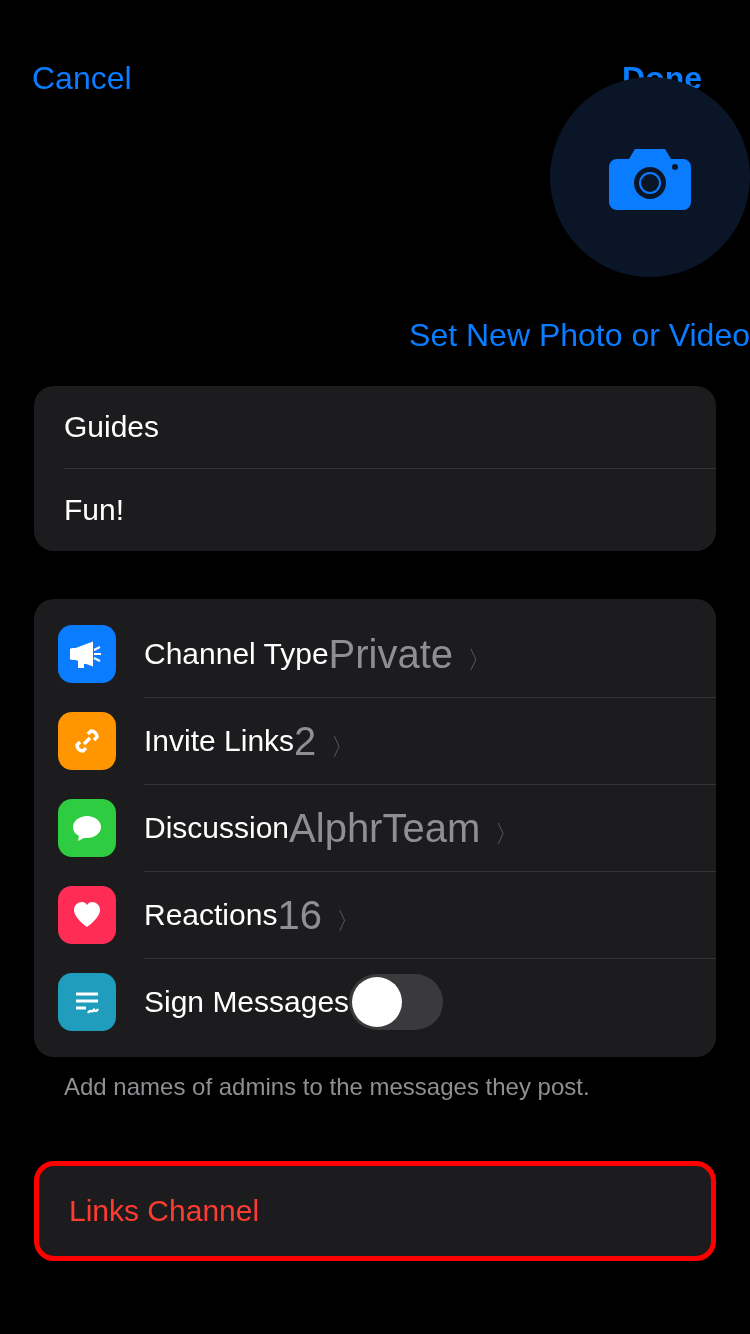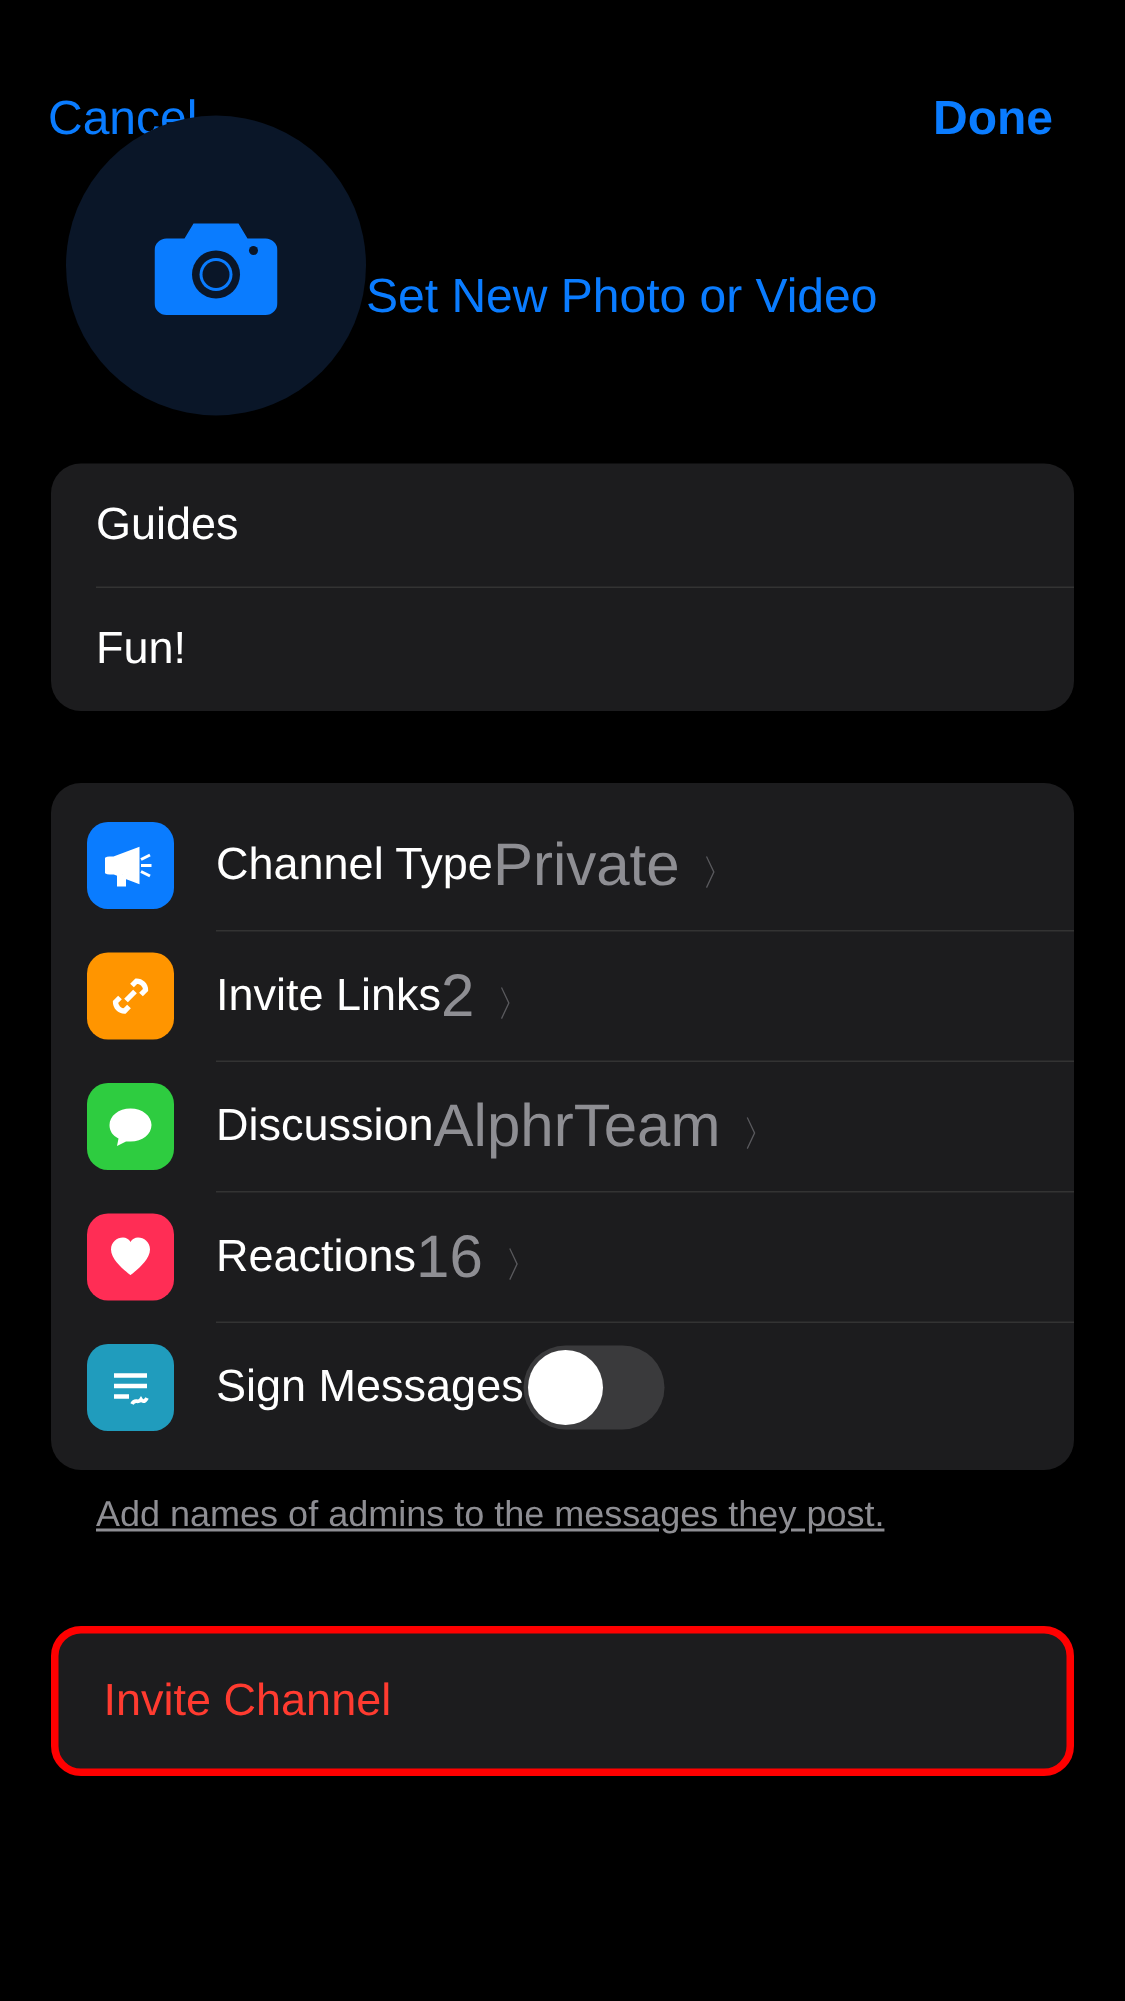--- a/index.html
+++ b/index.html
@@ -19,22 +19,22 @@
     .header-btn {
       font-size: 32px;
       color: #0a7cff;
       cursor: pointer;
     }
     .header-btn.done {
       font-weight: 600;
     }
     .photo-section {
       display: flex;
-      flex-direction: row;
-      align-items: center;
+      flex-direction: column;
+      align-items: flex-end;
       margin-top: -20px;
       padding-left: 44px;
     }
     .photo-circle {
       width: 200px;
       height: 200px;
       border-radius: 50%;
       background: #0a1628;
       display: flex;
       align-items: center;
@@ -130,21 +130,20 @@
       border-radius: 50%;
       background: #fff;
       position: absolute;
       top: 3px;
       left: 3px;
     }
     .footer-text {
       font-size: 24px;
       color: #8e8e93;
       margin: 16px 64px 0 64px;
-      text-decoration: underline;
     }
     .delete-card {
       background: #1c1c1e;
       border-radius: 20px;
       margin: 60px 34px 0 34px;
       padding: 28px 30px;
       border: 5px solid #ff0000;
       cursor: pointer;
     }
     .delete-label {
@@ -260,14 +259,14 @@
         <div class="toggle-knob"></div>
       </div>
     </div>
   </div>
 
 </div>
 
 <div class="footer-text">Add names of admins to the messages they post.</div>
 
 <div class="delete-card">
-  <div class="delete-label">Invite Channel</div>
+  <div class="delete-label">Links Channel</div>
 </div>
 
 </body></html>

